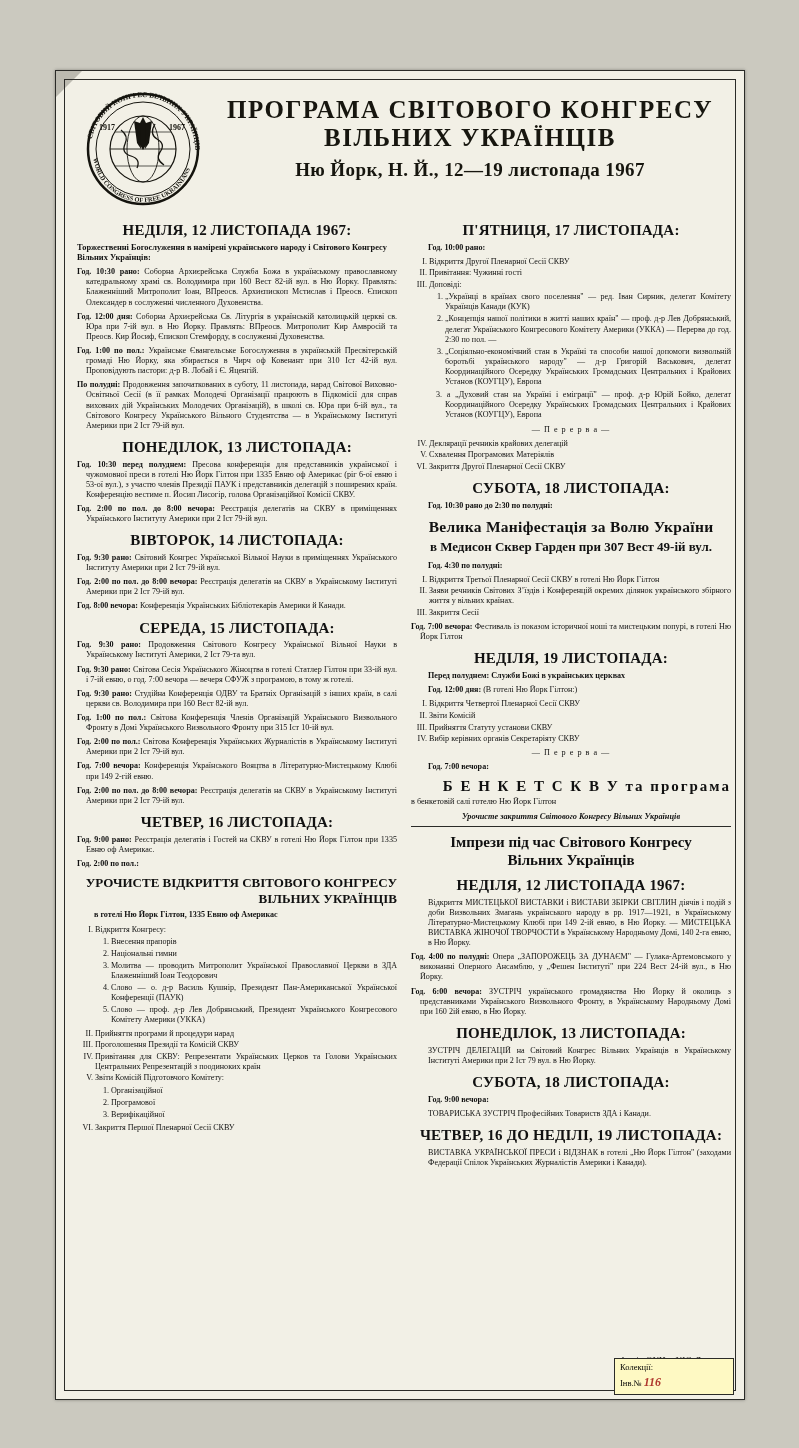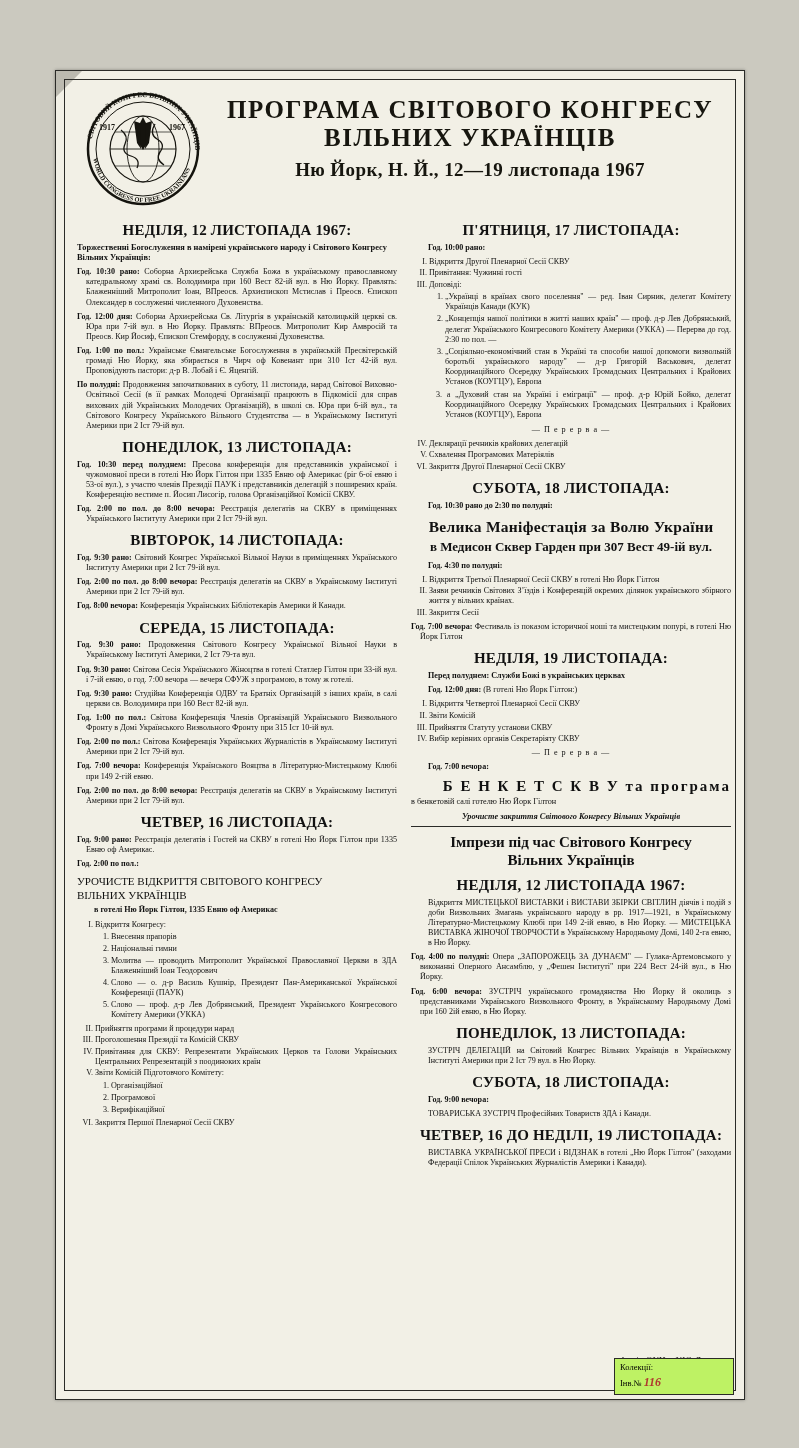--- a/index.html
+++ b/index.html
@@ -178,43 +178,43 @@
     font-weight: bold;
     margin: 4px 0 2px 0;
     font-style: italic;
   }
   .hrfull {
     border: none;
     border-top: 1px solid #2b2b28;
     margin: 4px 0 6px 0;
   }
   .urochyste {
-    text-align: left;
-    font-weight: normal;
-    font-size: 11px;
+    text-align: right;
+    font-weight: bold;
+    font-size: 13px;
     line-height: 1.25;
     margin: 6px 0 3px 0;
   }
 
   
   .archive {
     position: absolute;
     right: 18px;
     bottom: 34px;
     font-size: 9px;
     color: #1b1b18;
     letter-spacing: 0.3px;
   }
   .stamp {
     position: absolute;
     right: 10px;
     bottom: 4px;
     width: 120px;
     border: 1px solid #2b2b28;
-    background: #bef264;
+    background: #fef9c3;
     font-size: 8.5px;
     padding: 3px 5px 4px 5px;
     line-height: 1.35;
     box-sizing: border-box;
   }
   .stamp .num {
     color: #b0392f;
     font-size: 12px;
     font-style: italic;
     font-weight: bold;

